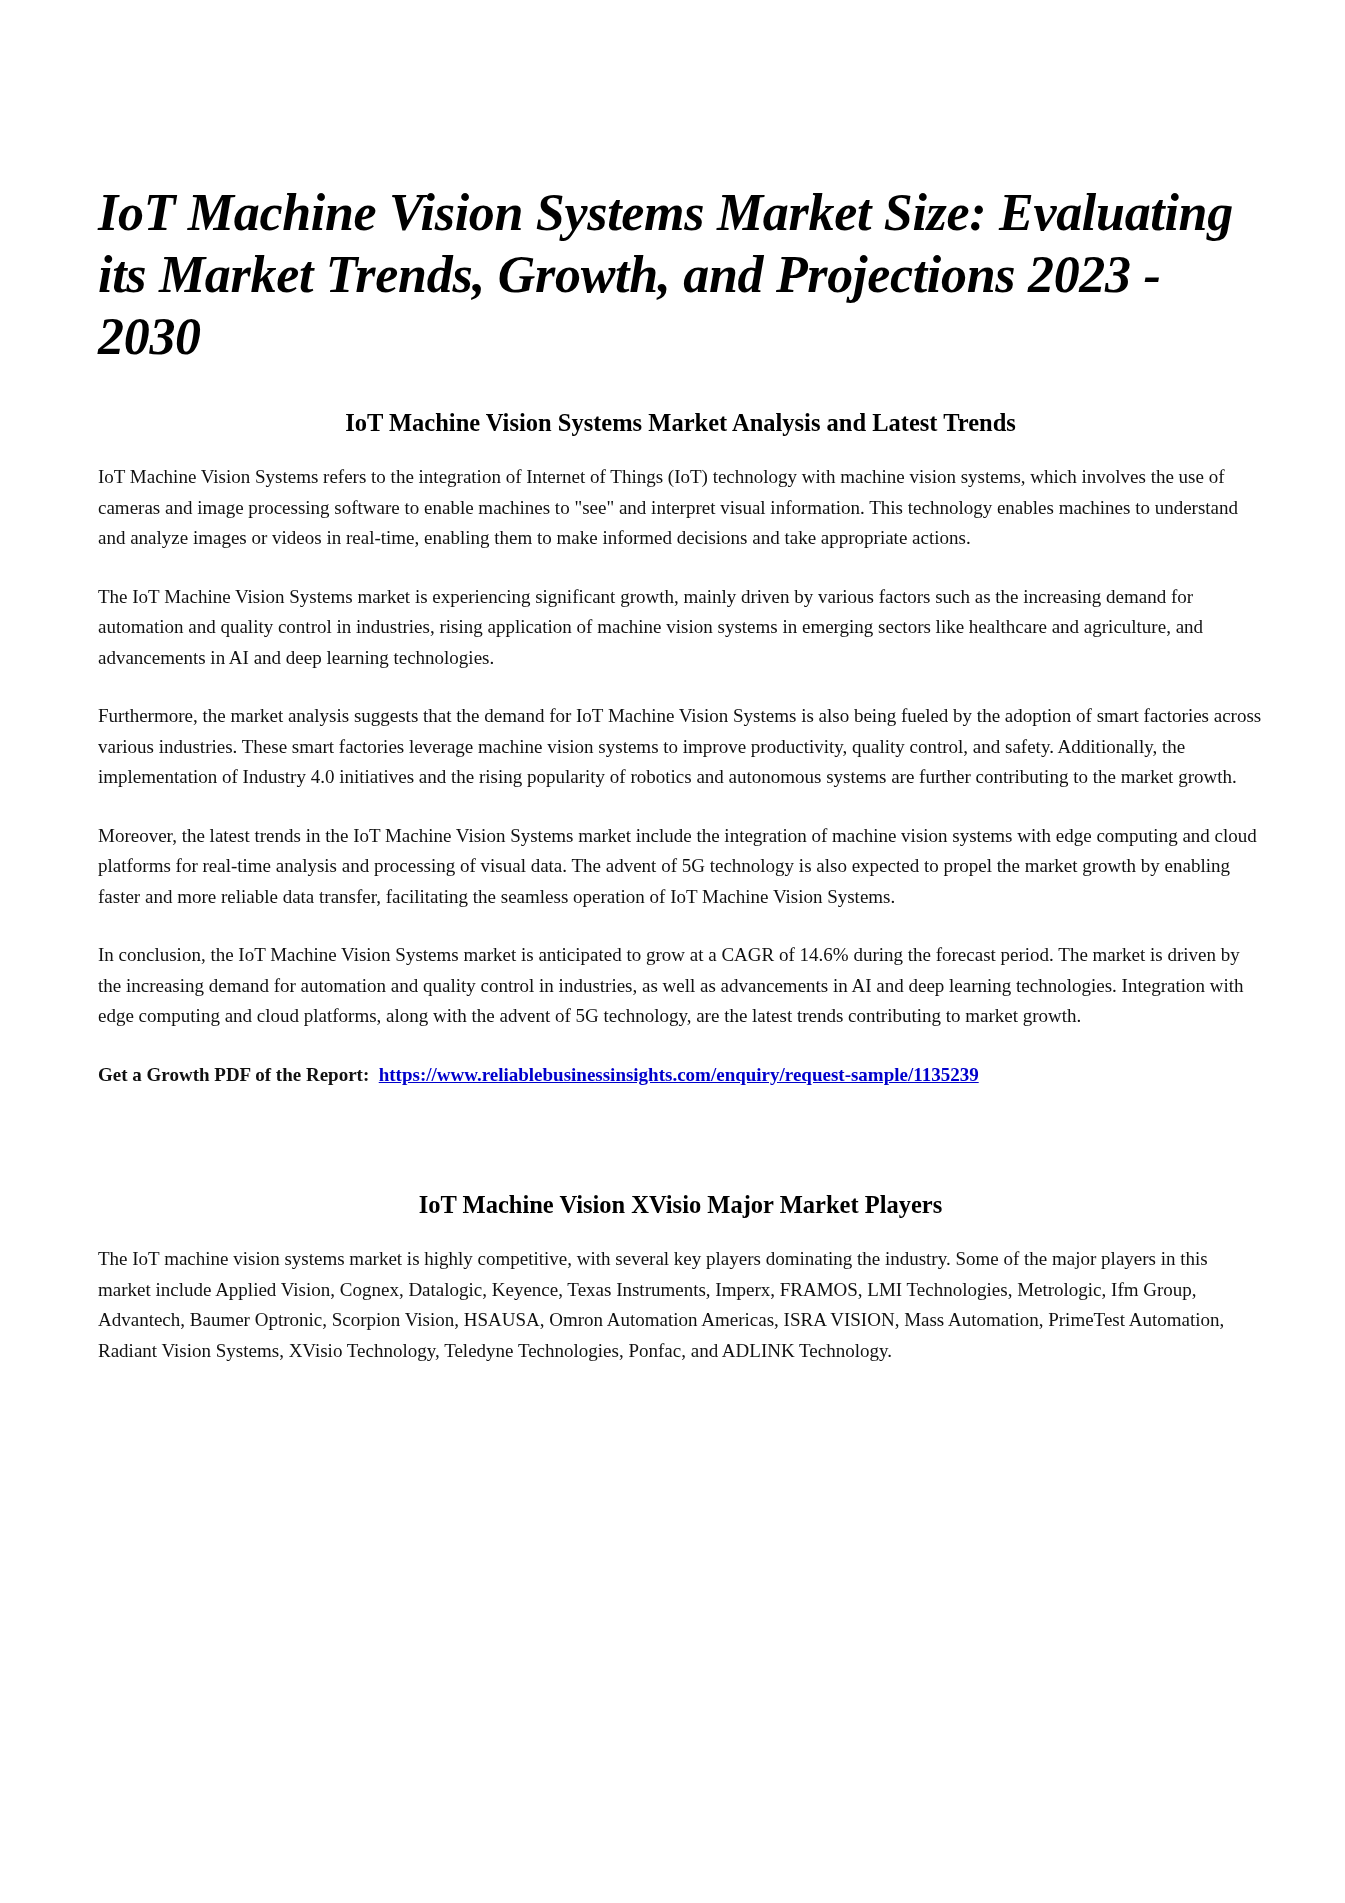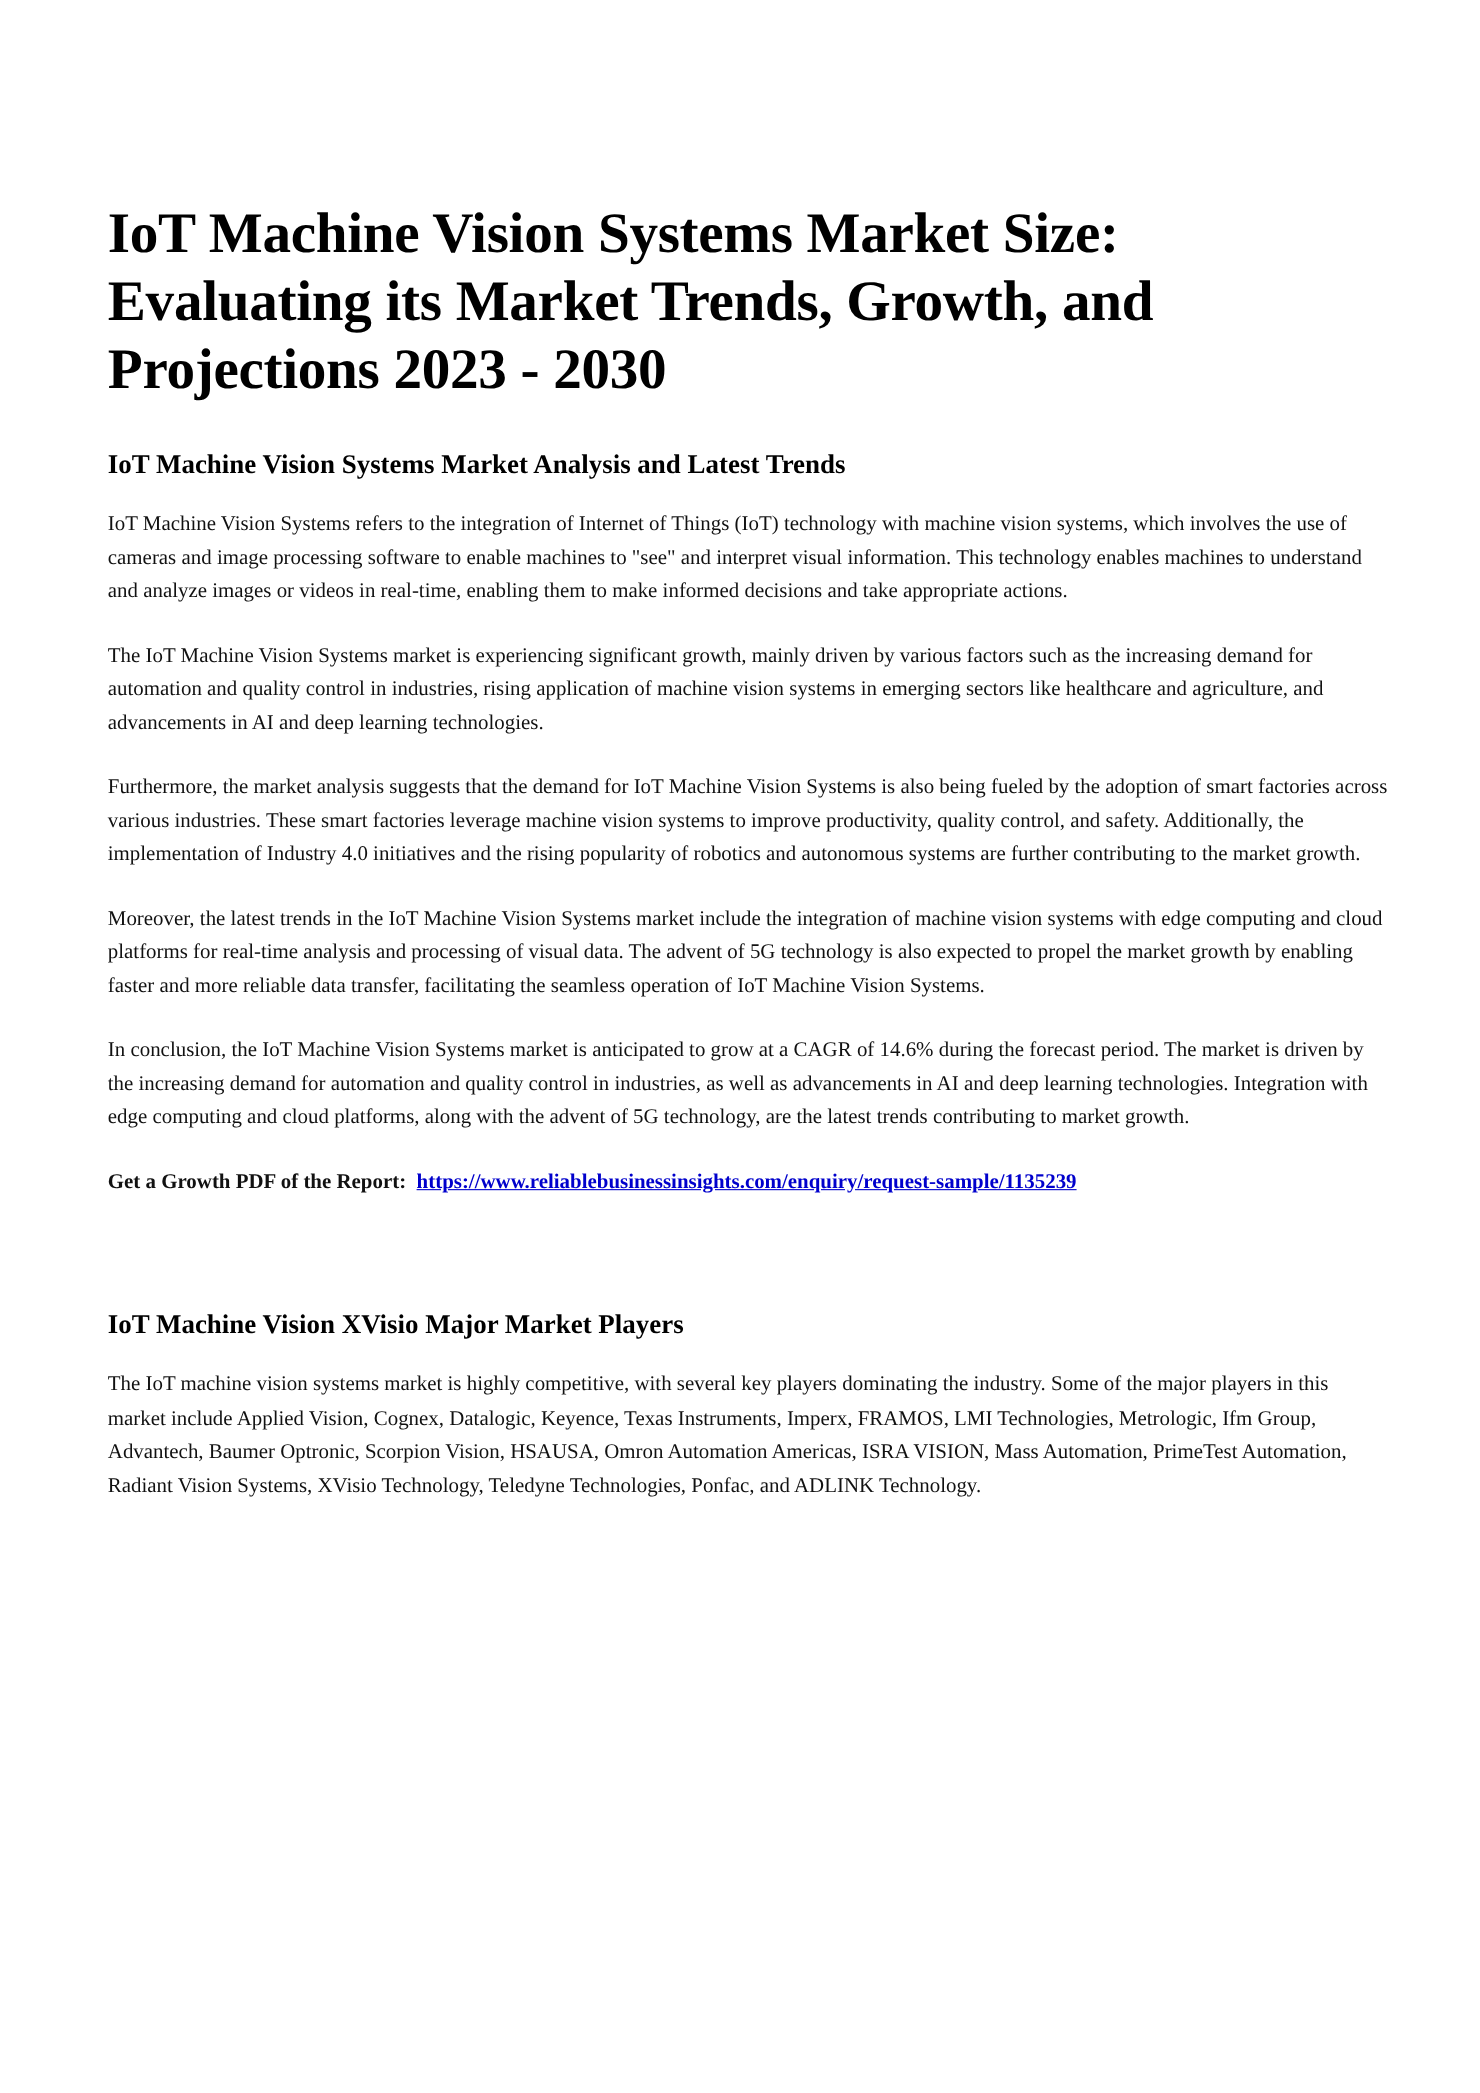--- a/index.html
+++ b/index.html
@@ -5,24 +5,25 @@
   html, body { margin: 0; padding: 0; background: #ffffff; }
   body {
     width: 1345px; height: 1903px; position: relative; overflow: hidden;
     font-family: "Liberation Serif", serif; color: #111111;
   }
   .page { position: absolute; left: 98px; top: 182px; width: 1165px; }
   h1 {
     font-family: "Liberation Serif", serif; font-weight: bold;
     font-size: 52px; line-height: 62px; margin: 0 0 40px 0; color: #000;
     letter-spacing: -0.3px;
+    font-style: italic;
   }
   h2 {
     font-family: "Liberation Serif", serif; font-weight: bold;
-    font-size: 24.5px; line-height: 30px; margin: 0 0 24px 0; color: #000;
+    font-size: 24.5px; line-height: 30px; margin: 0 0 24px 0; color: #000; text-align: center;
   }
   p {
     font-size: 19px; line-height: 30.5px; margin: 0 0 28px 0; color: #111;
   }
   .sample { font-weight: bold; margin-bottom: 0; }
   .sample a { color: #1a0dab; color: #0000cc; text-decoration: underline; font-weight: bold; }
   .spacer { height: 100px; }
 </style>
 </head>
 <body>

